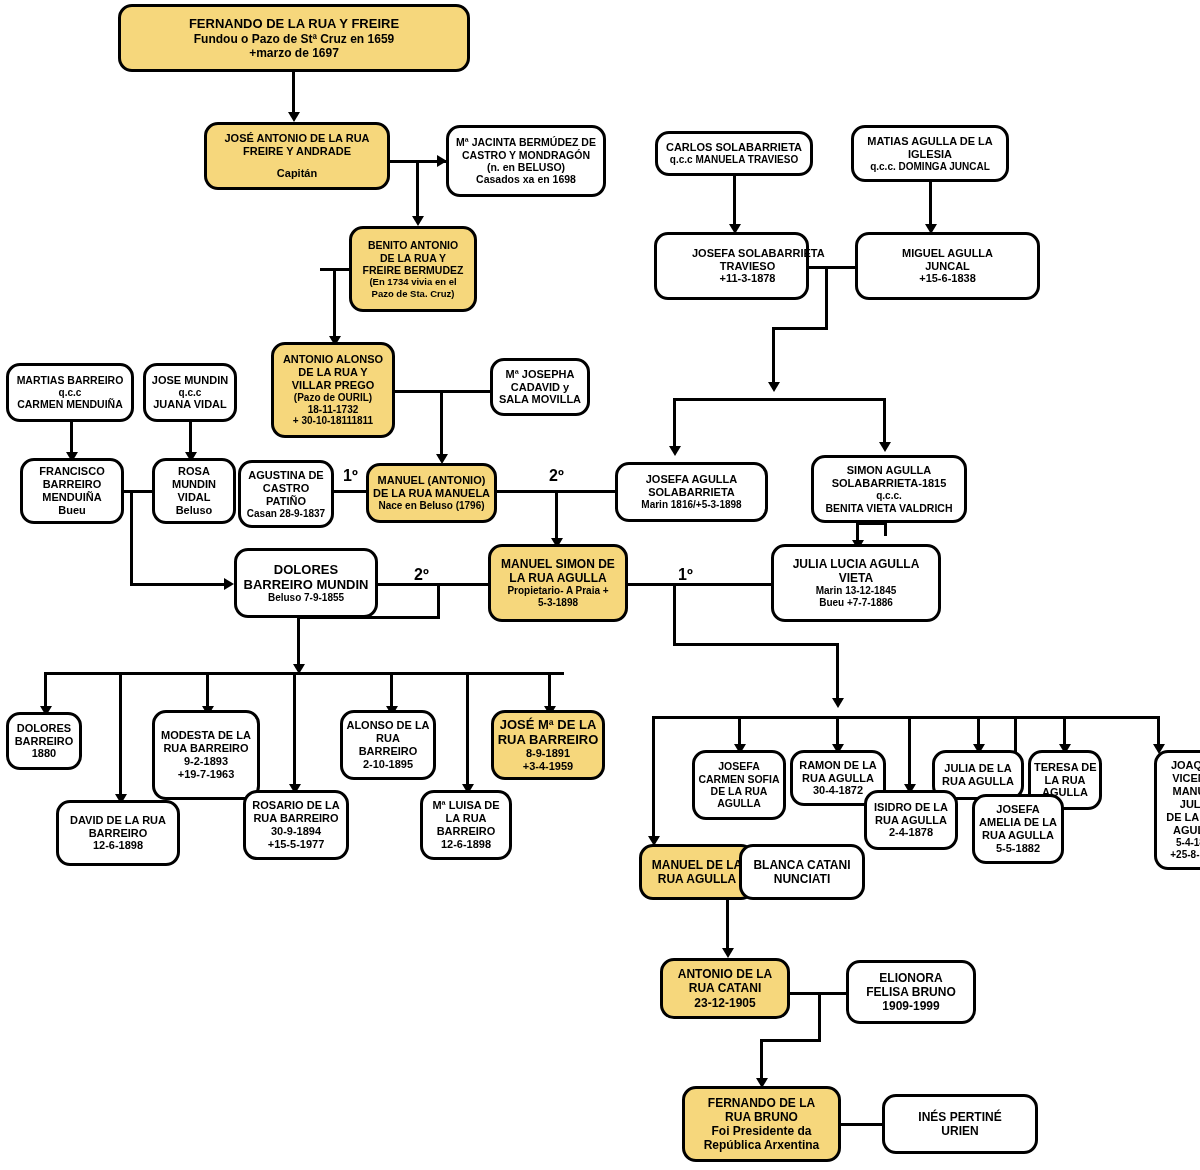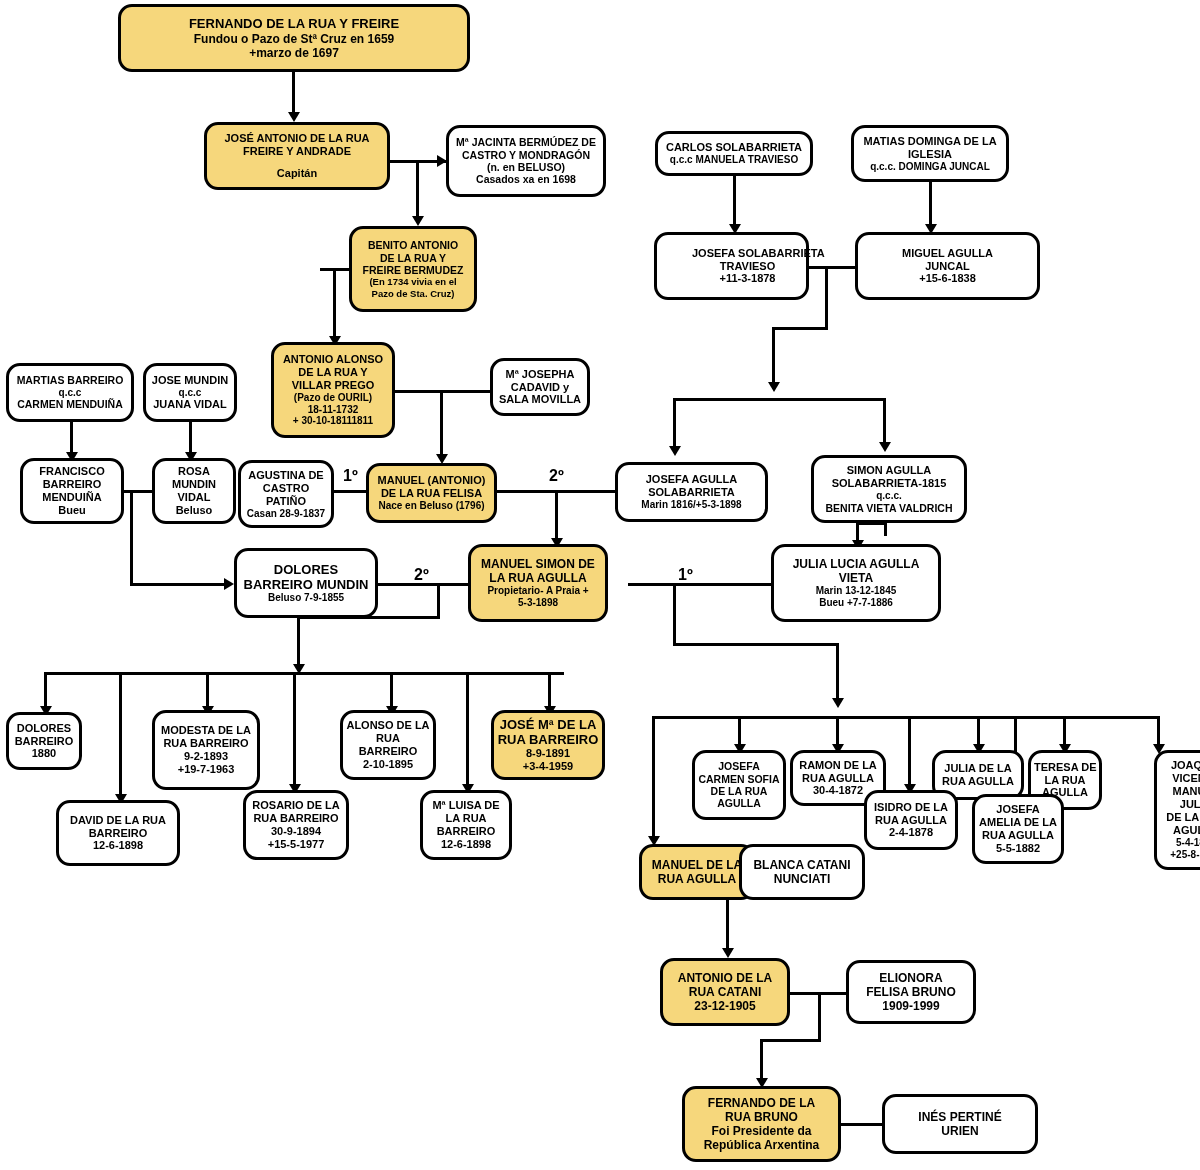--- a/index.html
+++ b/index.html
@@ -245,21 +245,21 @@
     <span class="ln f95">(En 1734 vivia en el</span>
     <span class="ln f95">Pazo de Sta. Cruz)</span>
   </div>
 
   <div class="node f11" style="left:655px; top:131px; width:158px; height:45px;">
     <span class="ln">CARLOS SOLABARRIETA</span>
     <span class="ln f10">q.c.c MANUELA TRAVIESO</span>
   </div>
 
   <div class="node f11" style="left:851px; top:125px; width:158px; height:57px;">
-    <span class="ln">MATIAS DOMINGA DE LA</span>
+    <span class="ln">MATIAS AGULLA DE LA</span>
     <span class="ln">IGLESIA</span>
     <span class="ln f10">q.c.c. DOMINGA JUNCAL</span>
   </div>
 
   <div class="node f11" style="left:654px; top:232px; width:155px; height:68px;padding-left:35px;">
     <span class="ln">JOSEFA SOLABARRIETA</span>
     <span class="ln">TRAVIESO</span>
     <span class="ln">+11-3-1878</span>
   </div>
 
@@ -312,21 +312,21 @@
 
   <div class="node f11" style="left:238px; top:460px; width:96px; height:68px;">
     <span class="ln">AGUSTINA DE</span>
     <span class="ln">CASTRO</span>
     <span class="ln">PATIÑO</span>
     <span class="ln f10">Casan 28-9-1837</span>
   </div>
 
   <div class="node hl f11" style="left:366px; top:463px; width:131px; height:60px;">
     <span class="ln">MANUEL (ANTONIO)</span>
-    <span class="ln">DE LA RUA FELISA</span>
+    <span class="ln">DE LA RUA MANUELA</span>
     <span class="ln f10">Nace en Beluso (1796)</span>
   </div>
 
   <div class="node f11" style="left:615px; top:462px; width:153px; height:60px;">
     <span class="ln">JOSEFA AGULLA</span>
     <span class="ln">SOLABARRIETA</span>
     <span class="ln f10">Marin 1816/+5-3-1898</span>
   </div>
 
   <div class="node f11" style="left:811px; top:455px; width:156px; height:68px;">
@@ -335,41 +335,41 @@
     <span class="ln f10">q.c.c.</span>
     <span class="ln f105">BENITA VIETA VALDRICH</span>
   </div>
 
   <div class="node f13" style="left:234px; top:548px; width:144px; height:70px;">
     <span class="ln">DOLORES</span>
     <span class="ln">BARREIRO MUNDIN</span>
     <span class="ln f10">Beluso  7-9-1855</span>
   </div>
 
-  <div class="node hl f12" style="left:468px; top:544px; width:140px; height:78px;">
+  <div class="node hl f12" style="left:488px; top:544px; width:140px; height:78px;">
     <span class="ln">MANUEL SIMON DE</span>
     <span class="ln">LA RUA AGULLA</span>
     <span class="ln f10">Propietario- A Praia +</span>
     <span class="ln f10">5-3-1898</span>
   </div>
 
   <div class="node f12" style="left:771px; top:544px; width:170px; height:78px;">
     <span class="ln">JULIA LUCIA AGULLA</span>
     <span class="ln">VIETA</span>
     <span class="ln f10">Marin 13-12-1845</span>
     <span class="ln f10">Bueu +7-7-1886</span>
   </div>
 
   <div class="node f11" style="left:6px; top:712px; width:76px; height:58px;">
     <span class="ln">DOLORES</span>
     <span class="ln">BARREIRO</span>
     <span class="ln">1880</span>
   </div>
 
-  <div class="node f11" style="left:152px; top:710px; width:108px; height:80px;">
+  <div class="node f11" style="left:152px; top:710px; width:108px; height:90px;">
     <span class="ln">MODESTA DE LA</span>
     <span class="ln">RUA BARREIRO</span>
     <span class="ln">9-2-1893</span>
     <span class="ln">+19-7-1963</span>
   </div>
 
   <div class="node f11" style="left:340px; top:710px; width:96px; height:70px;">
     <span class="ln">ALONSO DE LA</span>
     <span class="ln">RUA</span>
     <span class="ln">BARREIRO</span>
@@ -454,21 +454,21 @@
   <div class="node hl f12" style="left:597px; top:844px; width:116px; height:56px;margin-left:42px;">
     <span class="ln">MANUEL DE LA</span>
     <span class="ln">RUA AGULLA</span>
   </div>
 
   <div class="node f12" style="left:739px; top:844px; width:126px; height:56px;">
     <span class="ln">BLANCA CATANI</span>
     <span class="ln">NUNCIATI</span>
   </div>
 
-  <div class="node hl f12" style="left:660px; top:958px; width:130px; height:68px;">
+  <div class="node hl f12" style="left:660px; top:958px; width:130px; height:61px;">
     <span class="ln">ANTONIO DE LA</span>
     <span class="ln">RUA CATANI</span>
     <span class="ln">23-12-1905</span>
   </div>
 
   <div class="node f12" style="left:846px; top:960px; width:130px; height:64px;align-items:center;">
     <span class="ln">ELIONORA</span>
     <span class="ln">FELISA BRUNO</span>
     <span class="ln">1909-1999</span>
   </div>

